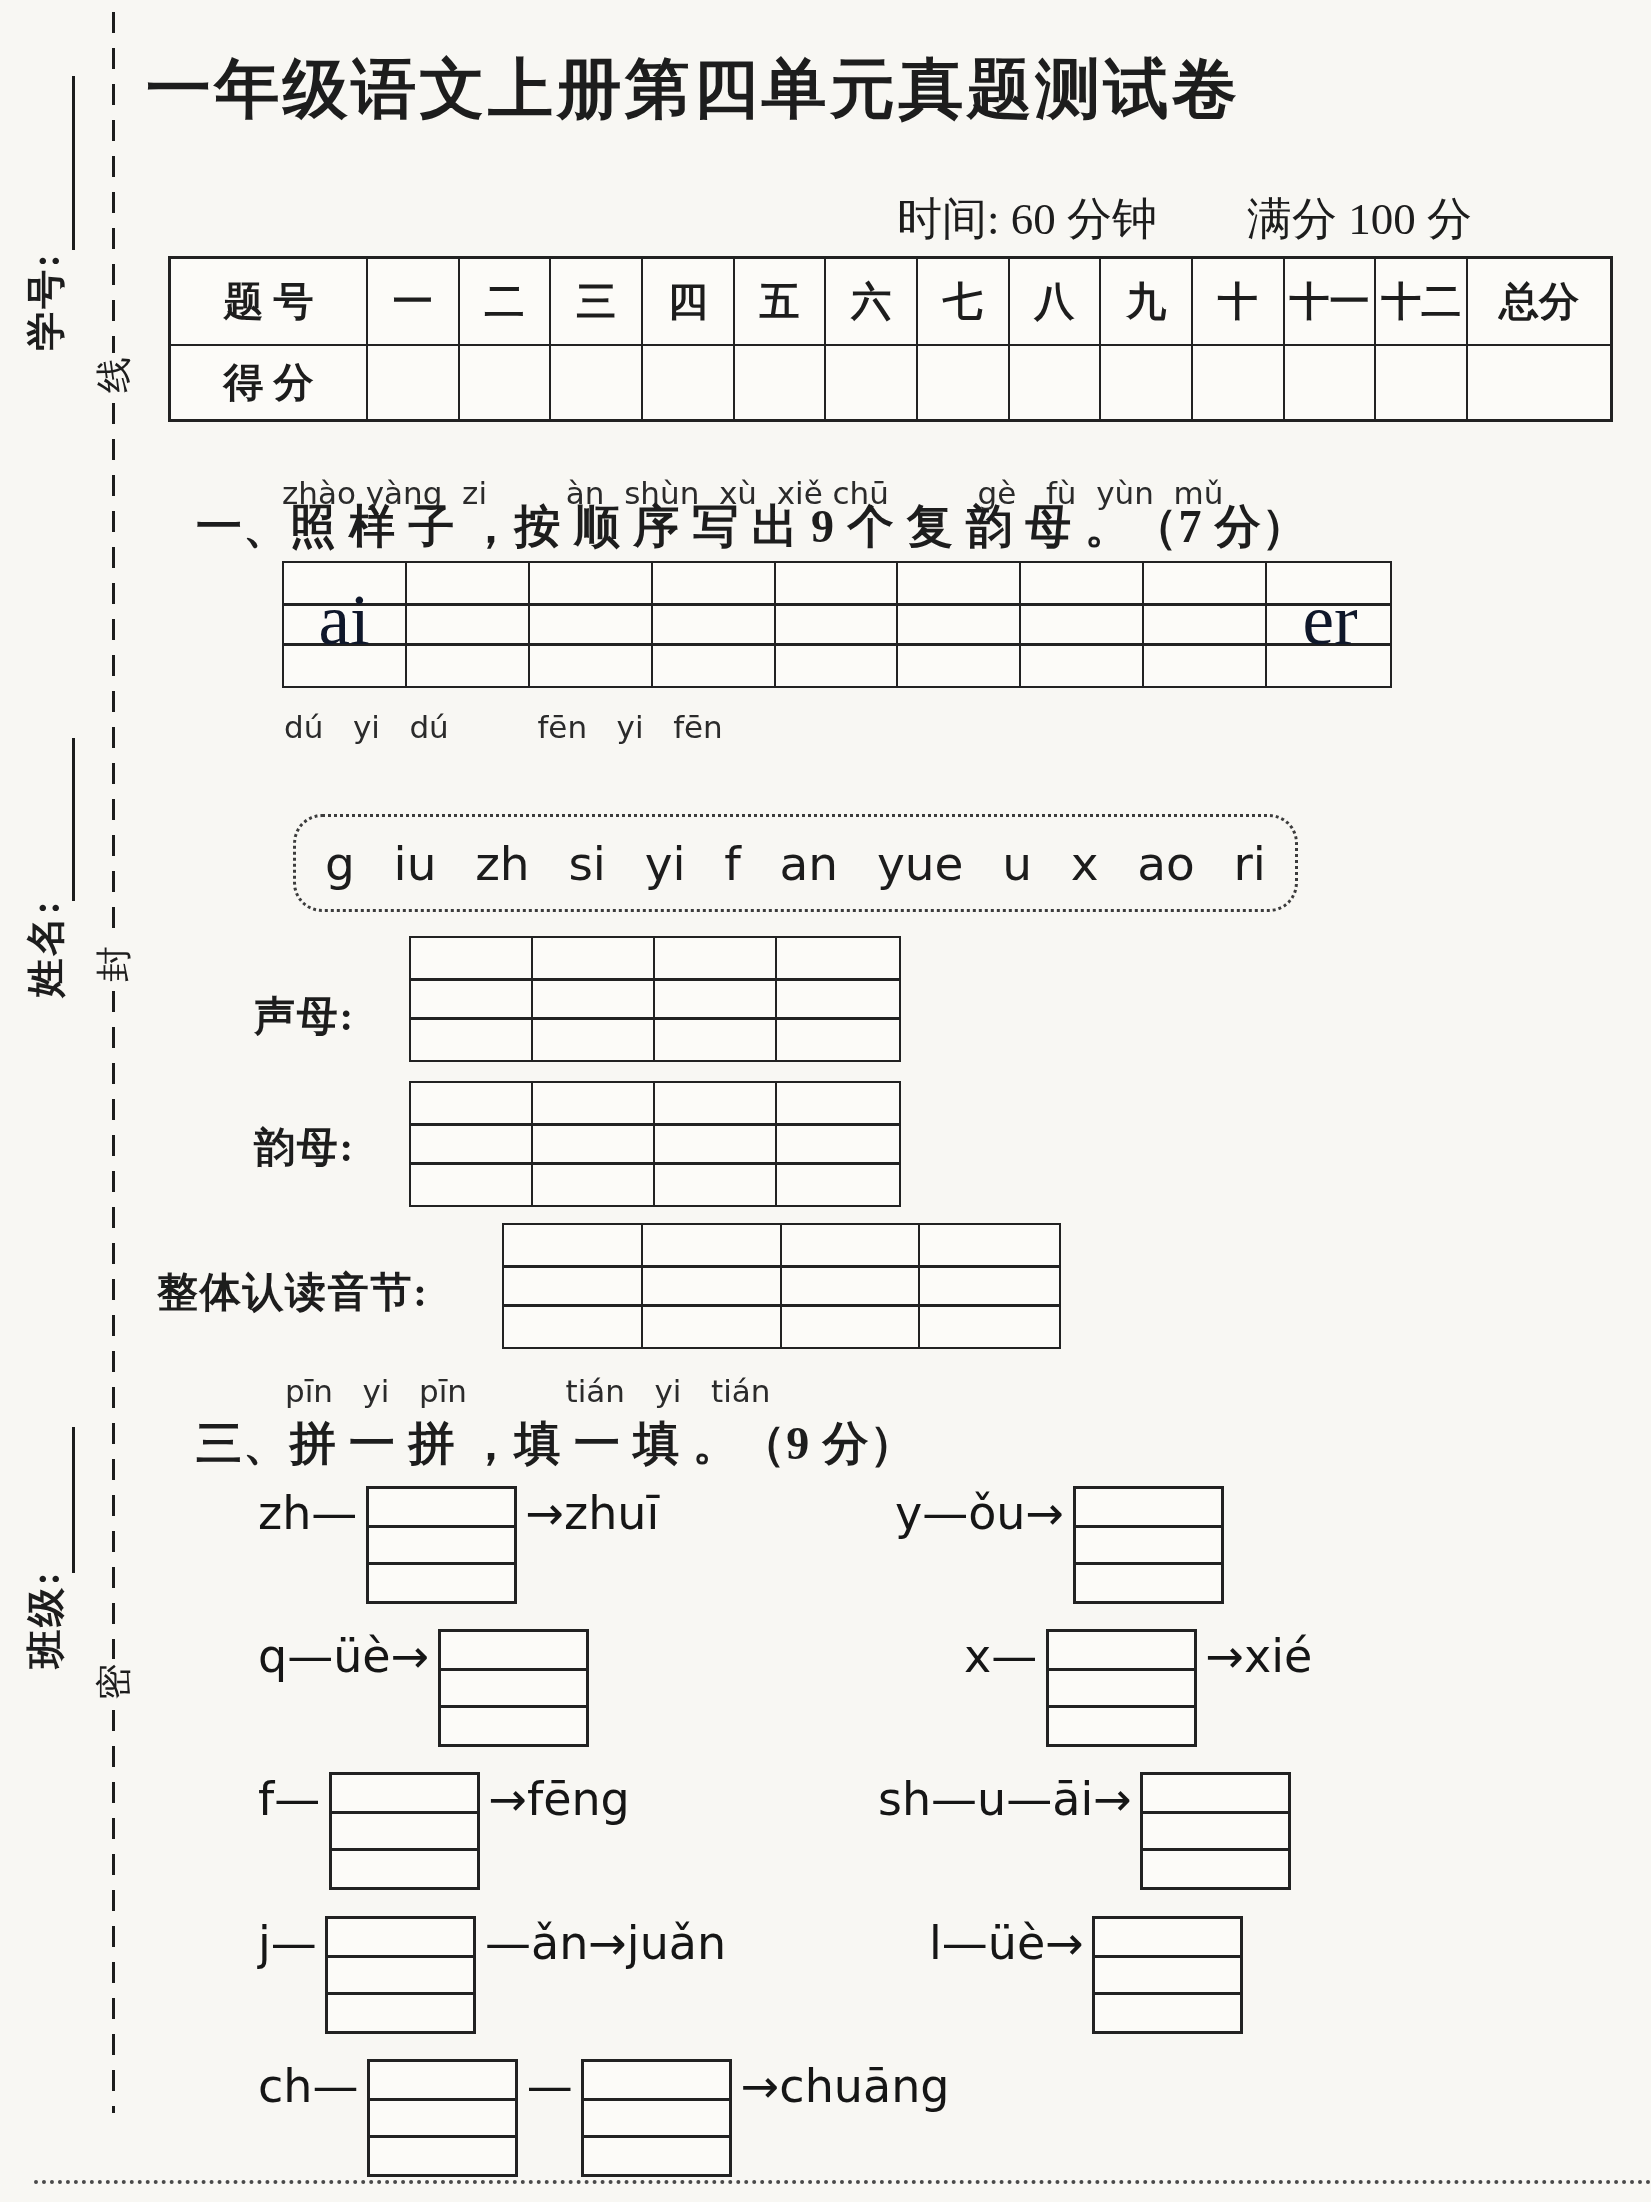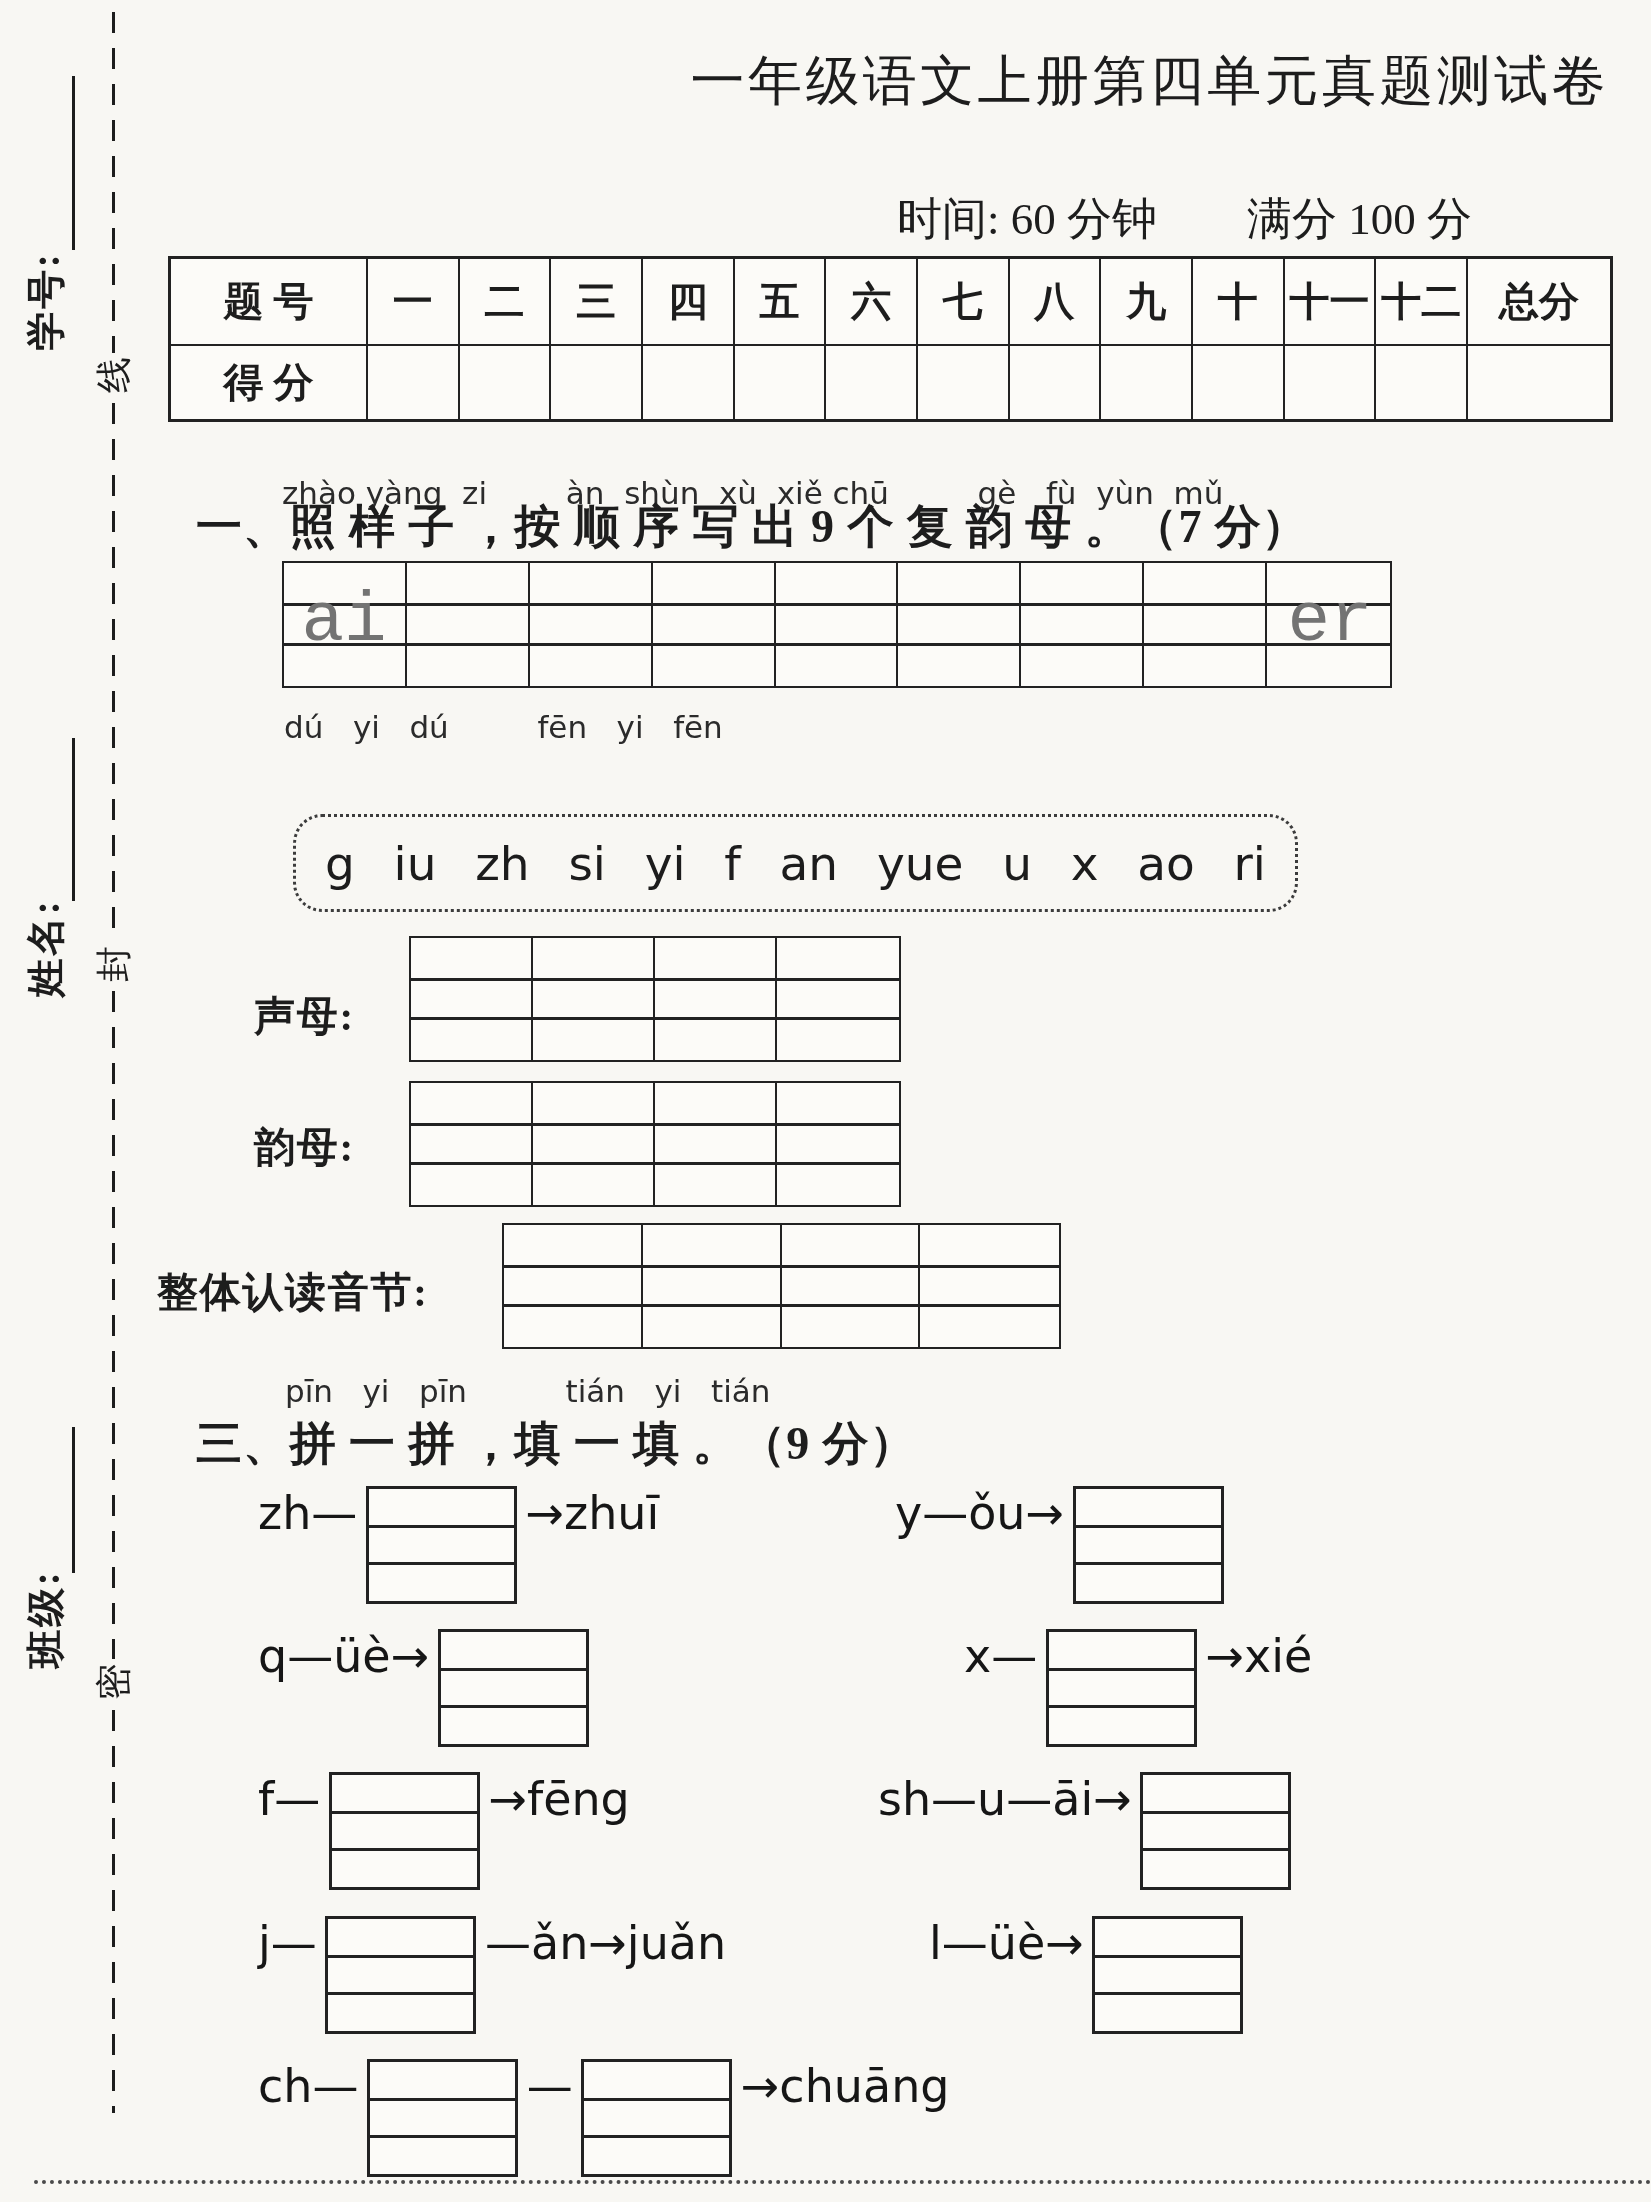--- a/index.html
+++ b/index.html
@@ -9,22 +9,22 @@
 
   
   .ans-line{position:absolute;left:72px;width:3.4px;background:#1d1d1d}
   .dash-seg{position:absolute;left:112px;width:3.4px;
             background:repeating-linear-gradient(to bottom,#1d1d1d 0 20.6px,transparent 20.6px 36px)}
   .rot-center{position:absolute;transform:translate(-50%,-50%) rotate(-90deg);white-space:nowrap}
   .margin-label{font-size:39px;font-weight:600;letter-spacing:2.6px}
   .seal-char{font-size:36px}
 
   
-  .title{position:absolute;left:146px;top:45px;width:1463px;text-align:right;
-         font-size:54px;font-weight:400;letter-spacing:3.4px;white-space:nowrap}
+  .title{position:absolute;left:146px;top:45px;width:1463px;text-align:left;
+         font-size:65px;font-weight:700;letter-spacing:3.4px;white-space:nowrap}
   .time-line{position:absolute;left:897px;top:189px;font-size:45px;white-space:pre}
 
   
   .score-table{position:absolute;left:168px;top:256px;width:1445px;height:166px;
                border:3.4px solid #222;display:grid;
                grid-template-columns:197px repeat(12,1fr) 142px;
                grid-template-rows:87px 1fr;background:#fcfbf8}
   .score-table>div{border-right:2.2px solid #222;border-bottom:2.2px solid #222;
                    display:flex;align-items:center;justify-content:center;
                    font-size:40px;font-weight:600}
@@ -35,21 +35,21 @@
   .fourline{position:absolute;border:2.6px solid #222;background-color:#fcfbf8;
             background-image:linear-gradient(#222,#222),linear-gradient(#222,#222);
             background-size:100% 3px,100% 3px;
             background-position:0 33.33%,0 66.66%;background-repeat:no-repeat;
             display:grid}
   .cols9{grid-template-columns:repeat(9,1fr)}
   .cols4{grid-template-columns:repeat(4,1fr)}
   .fourline>div{border-right:2.2px solid #222;height:100%}
   .fourline>div:last-child{border-right:none}
   .grid-letter{position:absolute;top:50%;transform:translate(-50%,-55%);
-               font-family:Liberation Mono, monospace;font-size:71px;color:#737373}
+               font-family:Liberation Serif, serif;font-size:71px;color:#0f172a}
 
   
   .pinyin-line{position:absolute;font-family:"DejaVu Sans",sans-serif;
                font-size:31px;color:#2b2b2b;white-space:pre}
   .sec-title{position:absolute;font-size:46px;font-weight:700;white-space:pre;letter-spacing:0.9px}
 
   
   .bead-box{position:absolute;left:293px;top:814px;width:1005px;height:98px;
             border:3.4px dotted #3c3c3c;border-radius:29px;display:flex;
             align-items:center;justify-content:space-between;padding:0 29px;

